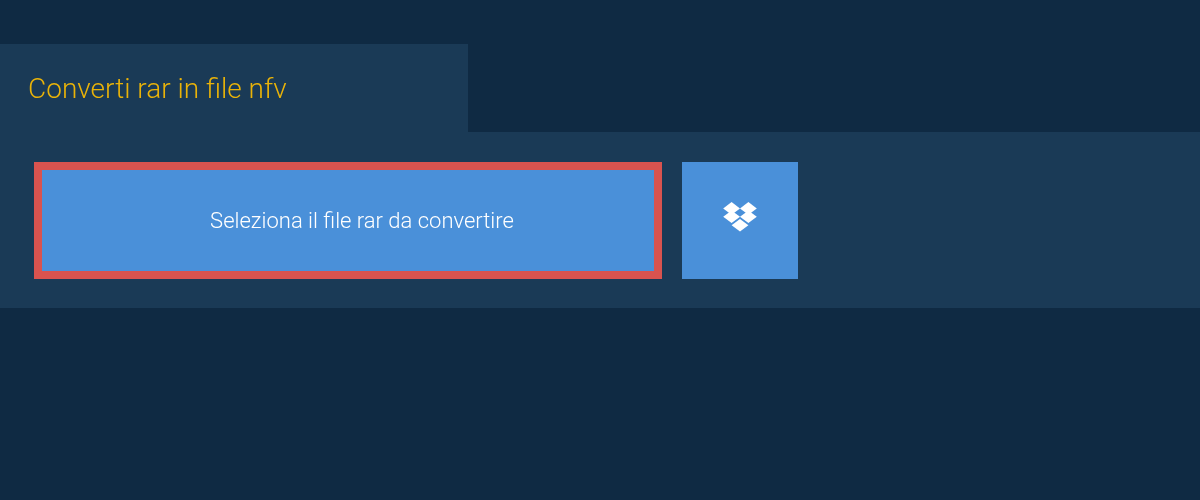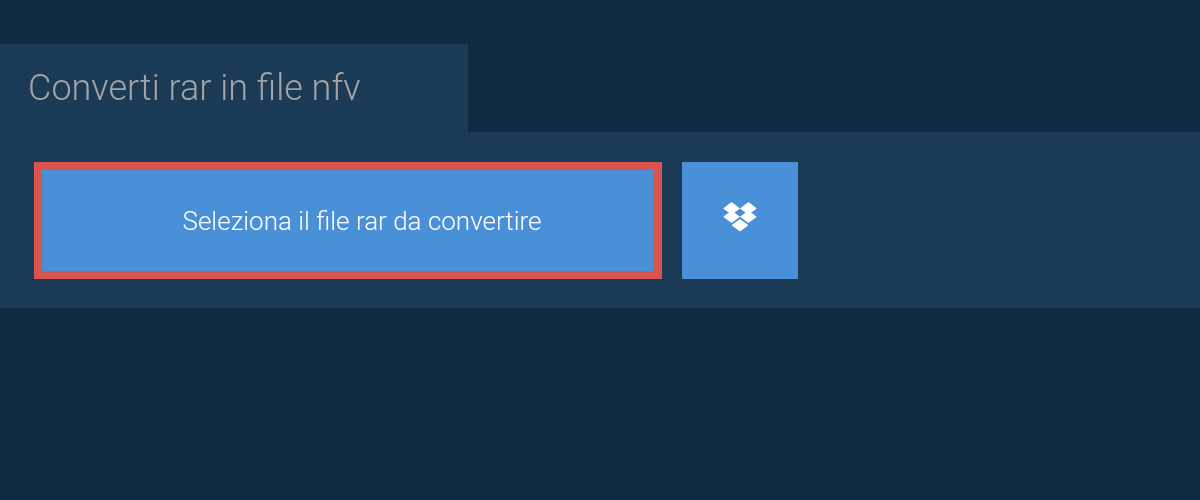--- a/index.html
+++ b/index.html
@@ -20,22 +20,22 @@
       top: 44px;
       left: 0;
       width: 468px;
       height: 88px;
       background: #1a3a56;
       display: flex;
       align-items: center;
       padding-left: 28px;
     }
     .title-text {
-      color: #a3a3a3;
-      font-size: 36px;
+      color: #eab308;
+      font-size: 28px;
       font-weight: 300;
     }
     .content-panel {
       position: absolute;
       top: 132px;
       left: 0;
       width: 1200px;
       height: 176px;
       background: #1a3a56;
     }
@@ -51,21 +51,21 @@
       height: 117px;
       background: #4a90d9;
       border: 8px solid #d9534f;
       display: flex;
       align-items: center;
       justify-content: center;
       cursor: pointer;
     }
     .select-button-text {
       color: #ffffff;
-      font-size: 26px;
+      font-size: 22px;
       font-weight: 300;
       margin-left: 28px;
     }
     .dropbox-button {
       width: 116px;
       height: 117px;
       background: #4a90d9;
       display: flex;
       align-items: center;
       justify-content: center;

